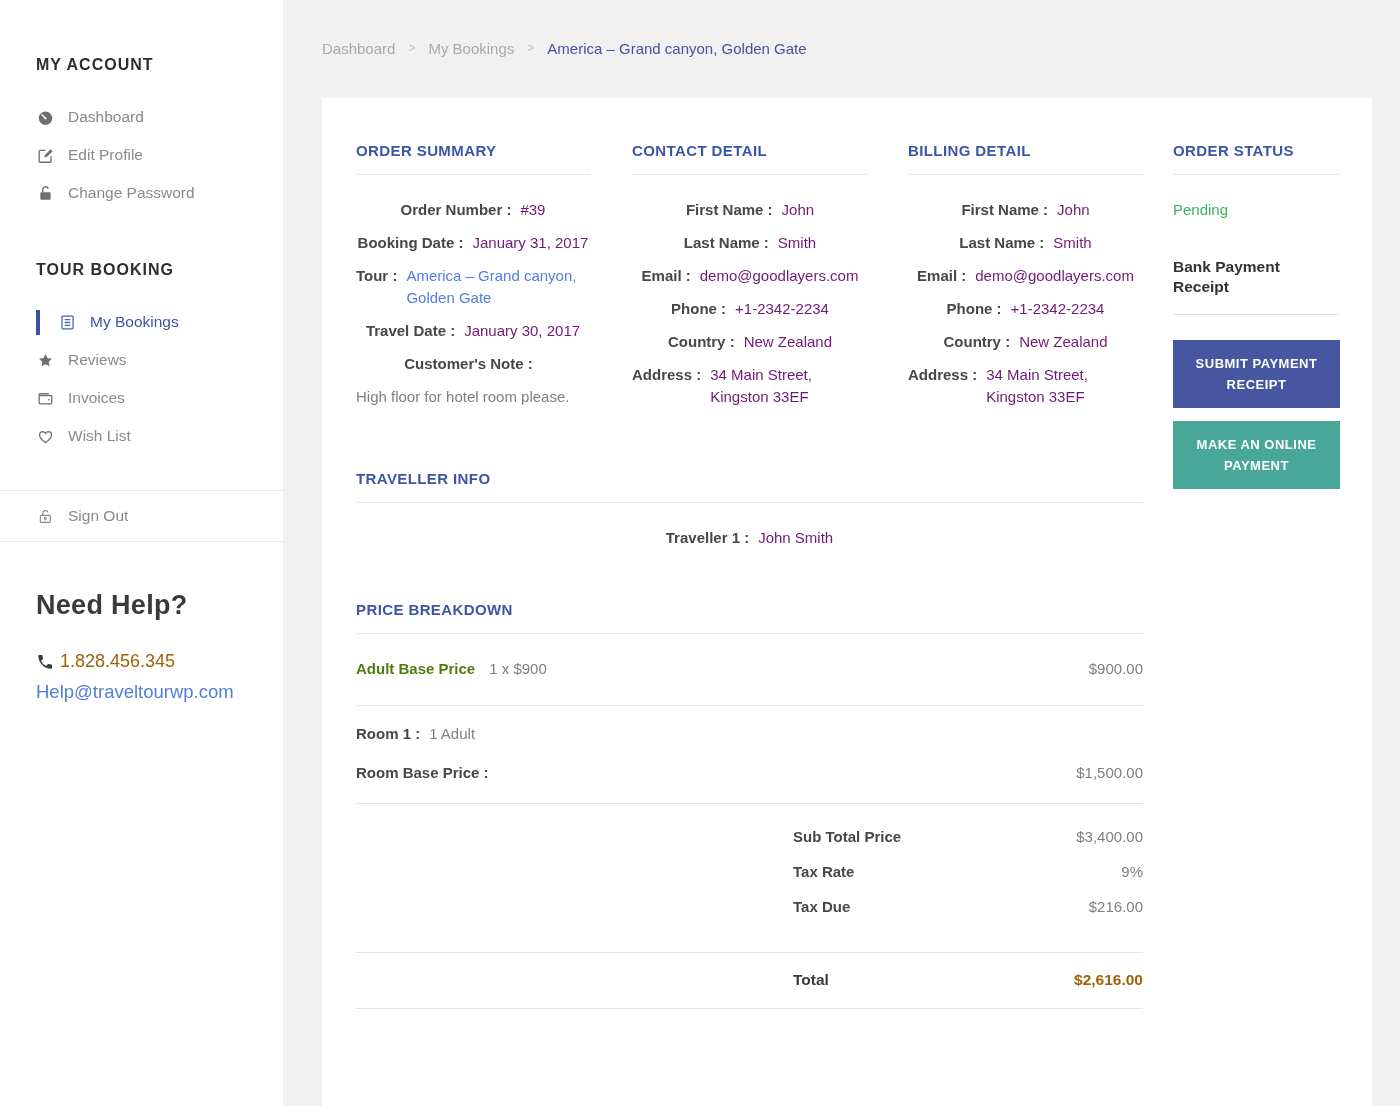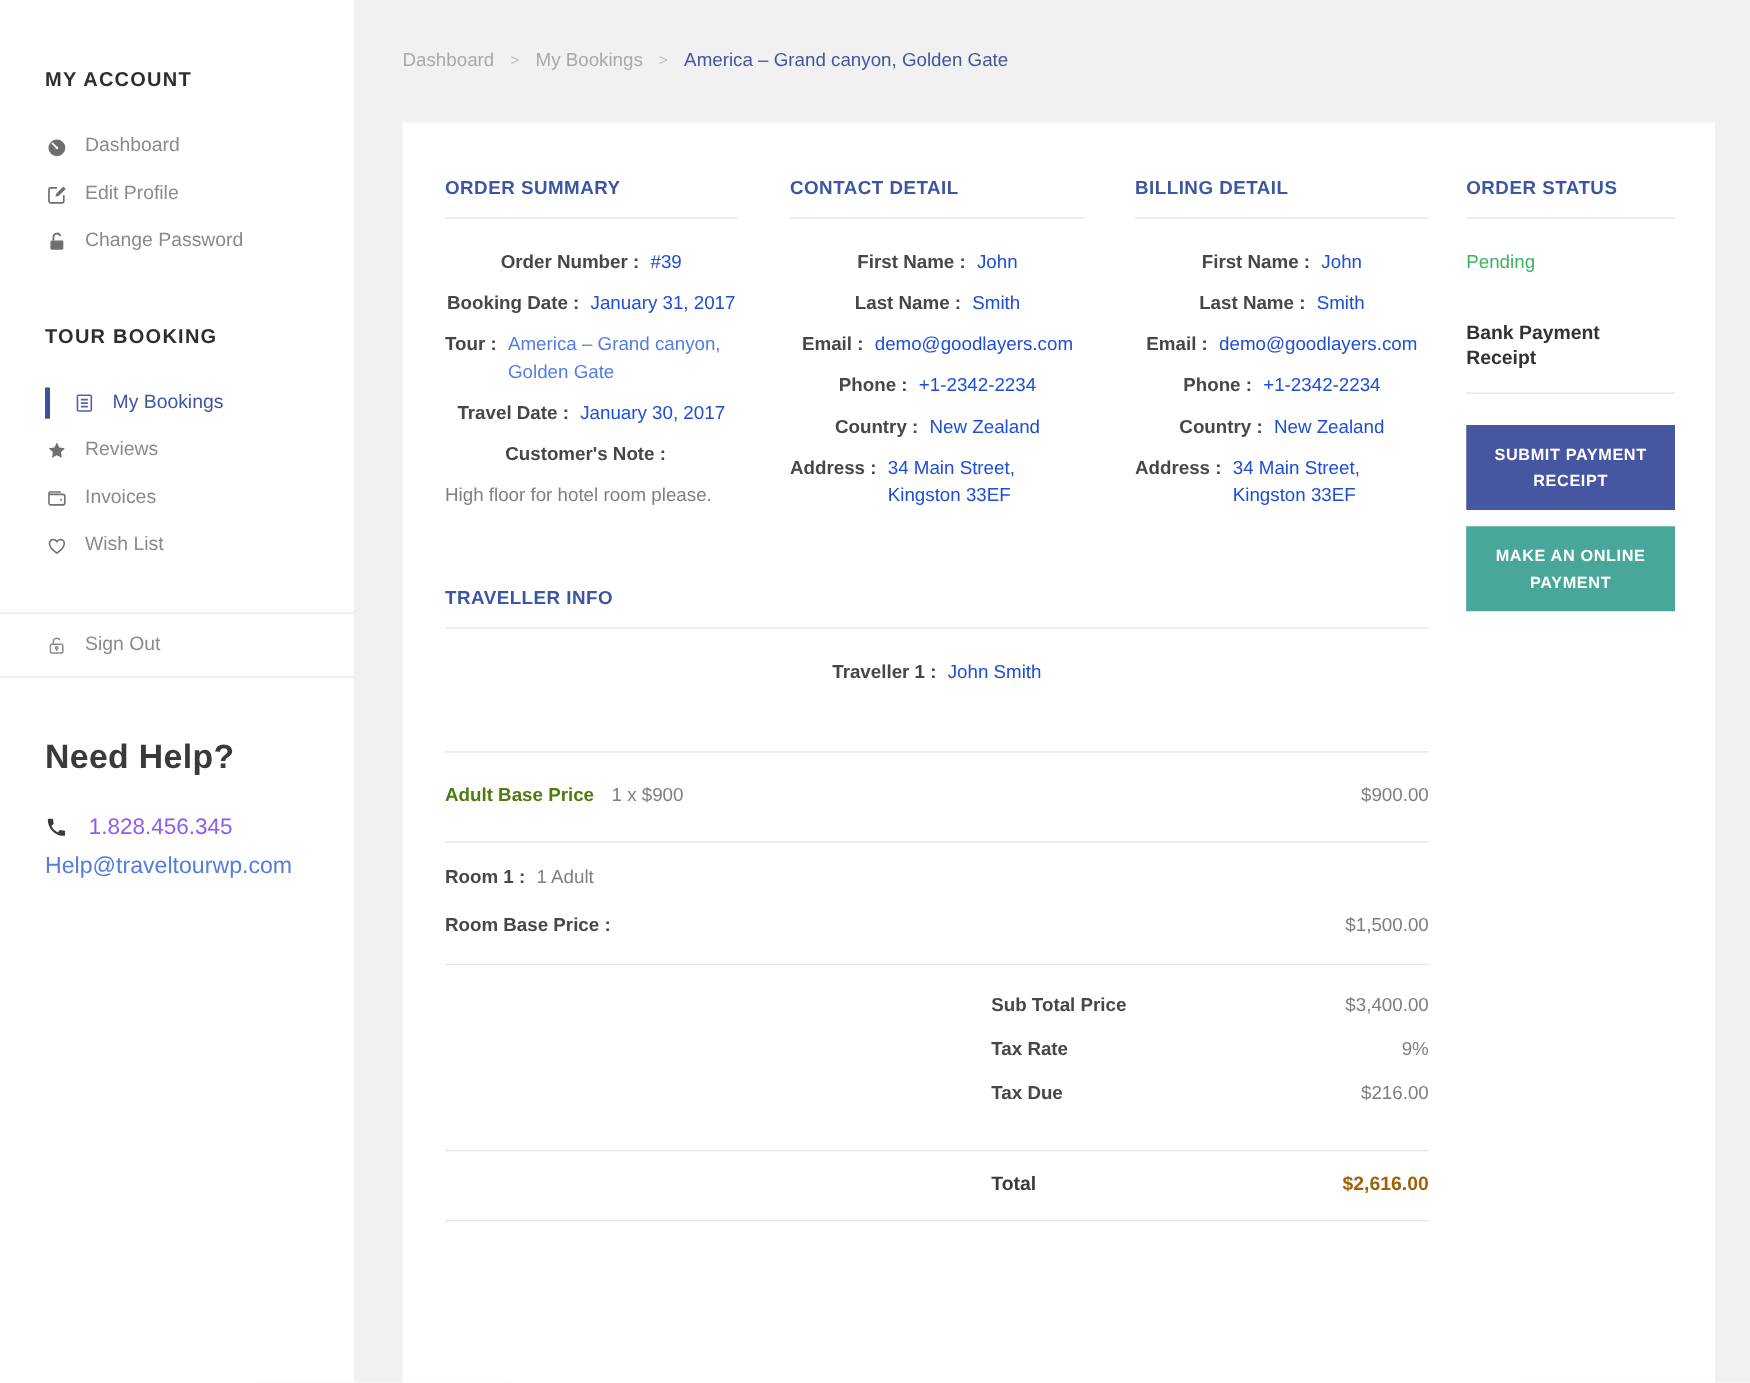--- a/index.html
+++ b/index.html
@@ -51,22 +51,22 @@
     height:50px; padding:0 36px;
     color:#8a8a8a; font-size:15.5px; cursor:pointer;
   }
   .signout-row .ic { width:19px; height:19px; margin-right:13px; color:#8a8a8a; flex:none; display:flex; }
   .help-title {
     margin:48px 36px 0; font-size:27px;
     font-weight:bold; color:#3a3a3a; letter-spacing:0.3px;
   }
   .help-phone {
     display:flex; align-items:center;
-    margin:30px 36px 0; gap:17px;
-    font-size:18px; color:#8b5cf6;
+    margin:30px 36px 0; gap:6px;
+    font-size:18px; color:#a16207;
   }
   .help-phone .ic { width:18px; height:18px; color:#3a3a3a; flex:none; display:flex; }
   .help-email {
     margin:9px 36px 0; font-size:18.5px;
     color:#537de0; cursor:pointer;
   }
 
   
   .main { margin-left:283px; padding:38px 28px 0 39px; }
   .breadcrumb {
@@ -92,21 +92,21 @@
   .col4 { width:167px; }
 
   h3.sec {
     margin:0 0 14px; font-size:15px; font-weight:bold;
     color:#3c56a5; letter-spacing:0.4px; line-height:18px;
   }
   .sec-divider { border:none; border-top:1px solid #e3e3e3; margin:0 0 24px; }
 
   .field { display:flex; margin-bottom:11px; font-size:15px; line-height:22px;justify-content:center; }
   .field .lbl { font-weight:bold; color:#474747; white-space:nowrap; margin-right:9px; }
-  .field .val { color:#1d4ed8; }
+  .field .val { color:#701a75; }
   .field .val.link { color:#537de0; cursor:pointer; }
   .note { margin:2px 0 0; font-size:15px; line-height:22px; color:#7f7f7f; }
 
   .status-text { margin:0 0 36px; font-size:15px; color:#3eb360; line-height:22px; }
   .receipt-label { margin:0 0 17px; font-size:15.5px; font-weight:bold; color:#333; line-height:20px; }
   .receipt-divider { border:none; border-top:1px solid #e3e3e3; margin:0 0 25px; }
   .btn {
     display:flex; align-items:center; justify-content:center;
     width:100%; min-height:68px;
     border:none; cursor:pointer;
@@ -364,20 +364,21 @@
     <div class="sub-section">
       <h3 class="sec">TRAVELLER INFO</h3>
       <hr class="sec-divider">
       <div class="field">
         <span class="lbl">Traveller 1 :</span>
         <span class="val">John Smith</span>
       </div>
     </div>
 
     <div class="sub-section price-section">
+      <h3 class="sec">PRICE BREAKDOWN</h3>
       <hr class="sec-divider" style="margin-bottom:0;">
 
       <div class="price-row">
         <span class="plbl">Adult Base Price</span>
         <span class="pdetail">1 x $900</span>
         <span class="amount">$900.00</span>
       </div>
 
       <div class="room-group">
         <div class="room-line">

